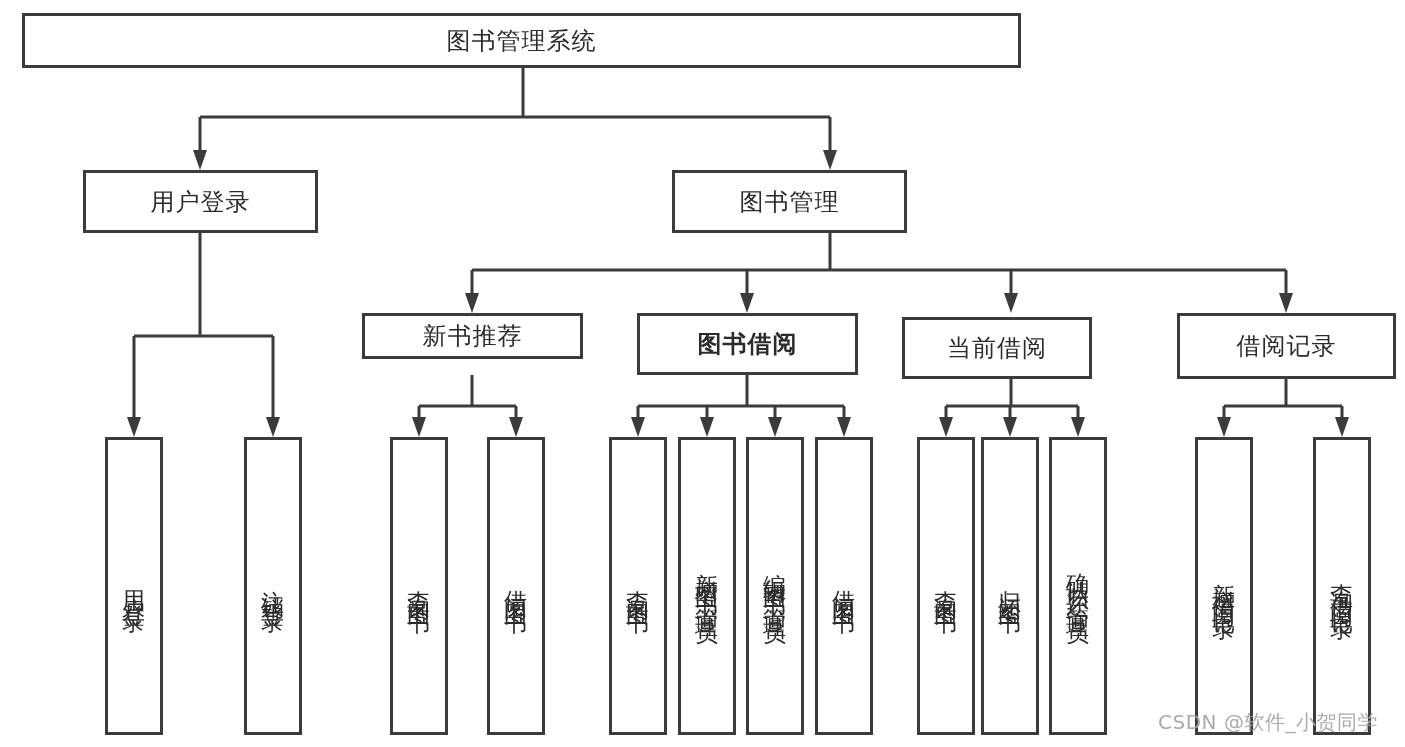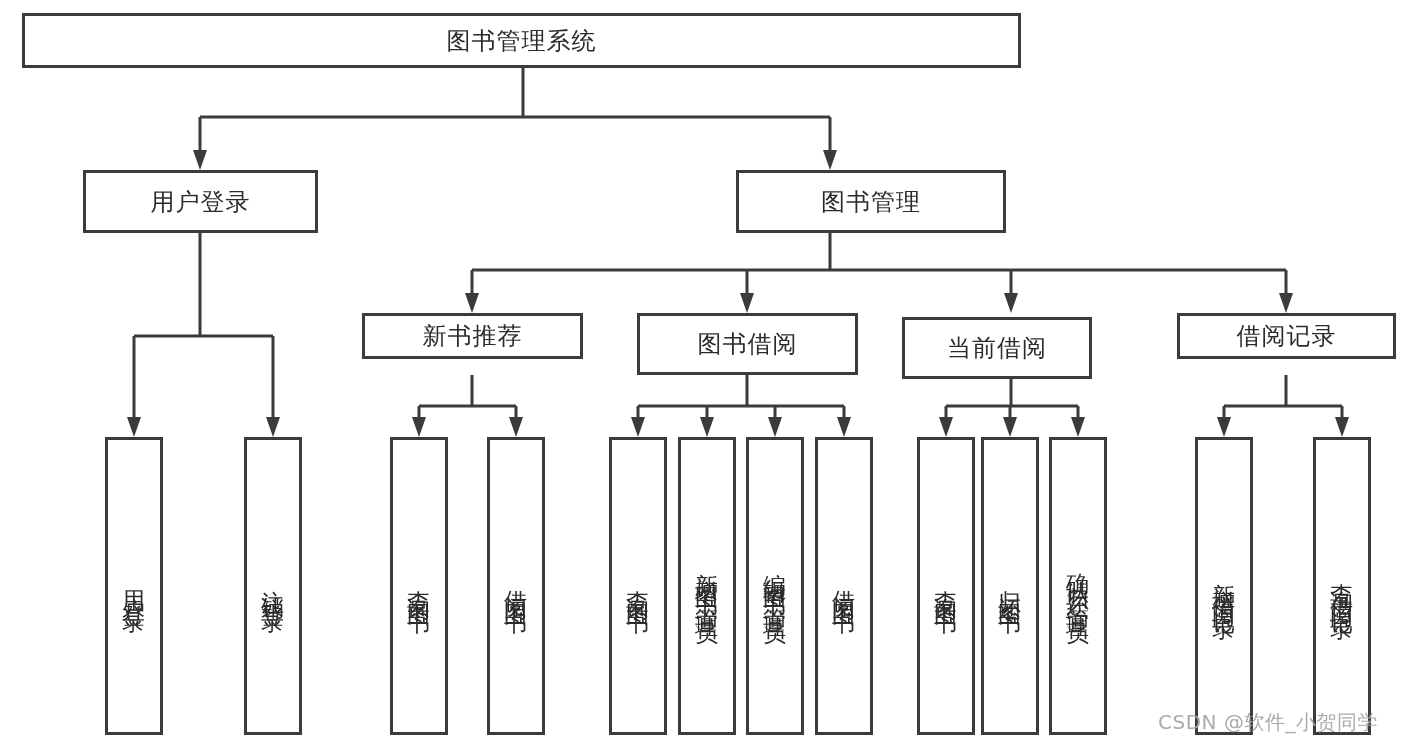--- a/index.html
+++ b/index.html
@@ -101,26 +101,26 @@
       <polygon points="1003,417 1017,417 1010,437"></polygon>
       <polygon points="1071,417 1085,417 1078,437"></polygon>
       <polygon points="1217,417 1231,417 1224,437"></polygon>
       <polygon points="1335,417 1349,417 1342,437"></polygon>
     </g>
   </svg>
 
   <div class="node hbox" style="left:22px; top:13px; width:999px; height:55px;">图书管理系统</div>
 
   <div class="node hbox" style="left:83px; top:170px; width:235px; height:63px;">用户登录</div>
-  <div class="node hbox" style="left:736px; top:170px; width:270px; height:63px;">图书管理</div>
+  <div class="node hbox" style="left:672px; top:170px; width:235px; height:63px;">图书管理</div>
 
   <div class="node hbox" style="left:362px; top:313px; width:221px; height:46px;">新书推荐</div>
-  <div class="node hbox" style="left:637px; top:313px; width:221px; height:62px;">图书借阅</div>
+  <div class="node hbox" style="left:637px; top:313px; width:221px; height:62px;font-weight:bold;">图书借阅</div>
   <div class="node hbox" style="left:902px; top:317px; width:190px; height:62px;">当前借阅</div>
-  <div class="node hbox" style="left:1177px; top:313px; width:219px; height:46px;text-align:center;">借阅记录</div>
+  <div class="node hbox" style="left:1177px; top:313px; width:219px; height:66px;text-align:center;">借阅记录</div>
 
   <div class="node vbox" style="left:105px;">用户登录</div>
   <div class="node vbox" style="left:244px;">注销登录</div>
 
   <div class="node vbox" style="left:390px;">查询图书</div>
   <div class="node vbox" style="left:487px;">借阅图书</div>
 
   <div class="node vbox" style="left:609px;">查询图书</div>
   <div class="node vbox" style="left:678px;">新增图书（管理员）</div>
   <div class="node vbox" style="left:746px;">编辑图书（管理员）</div>

